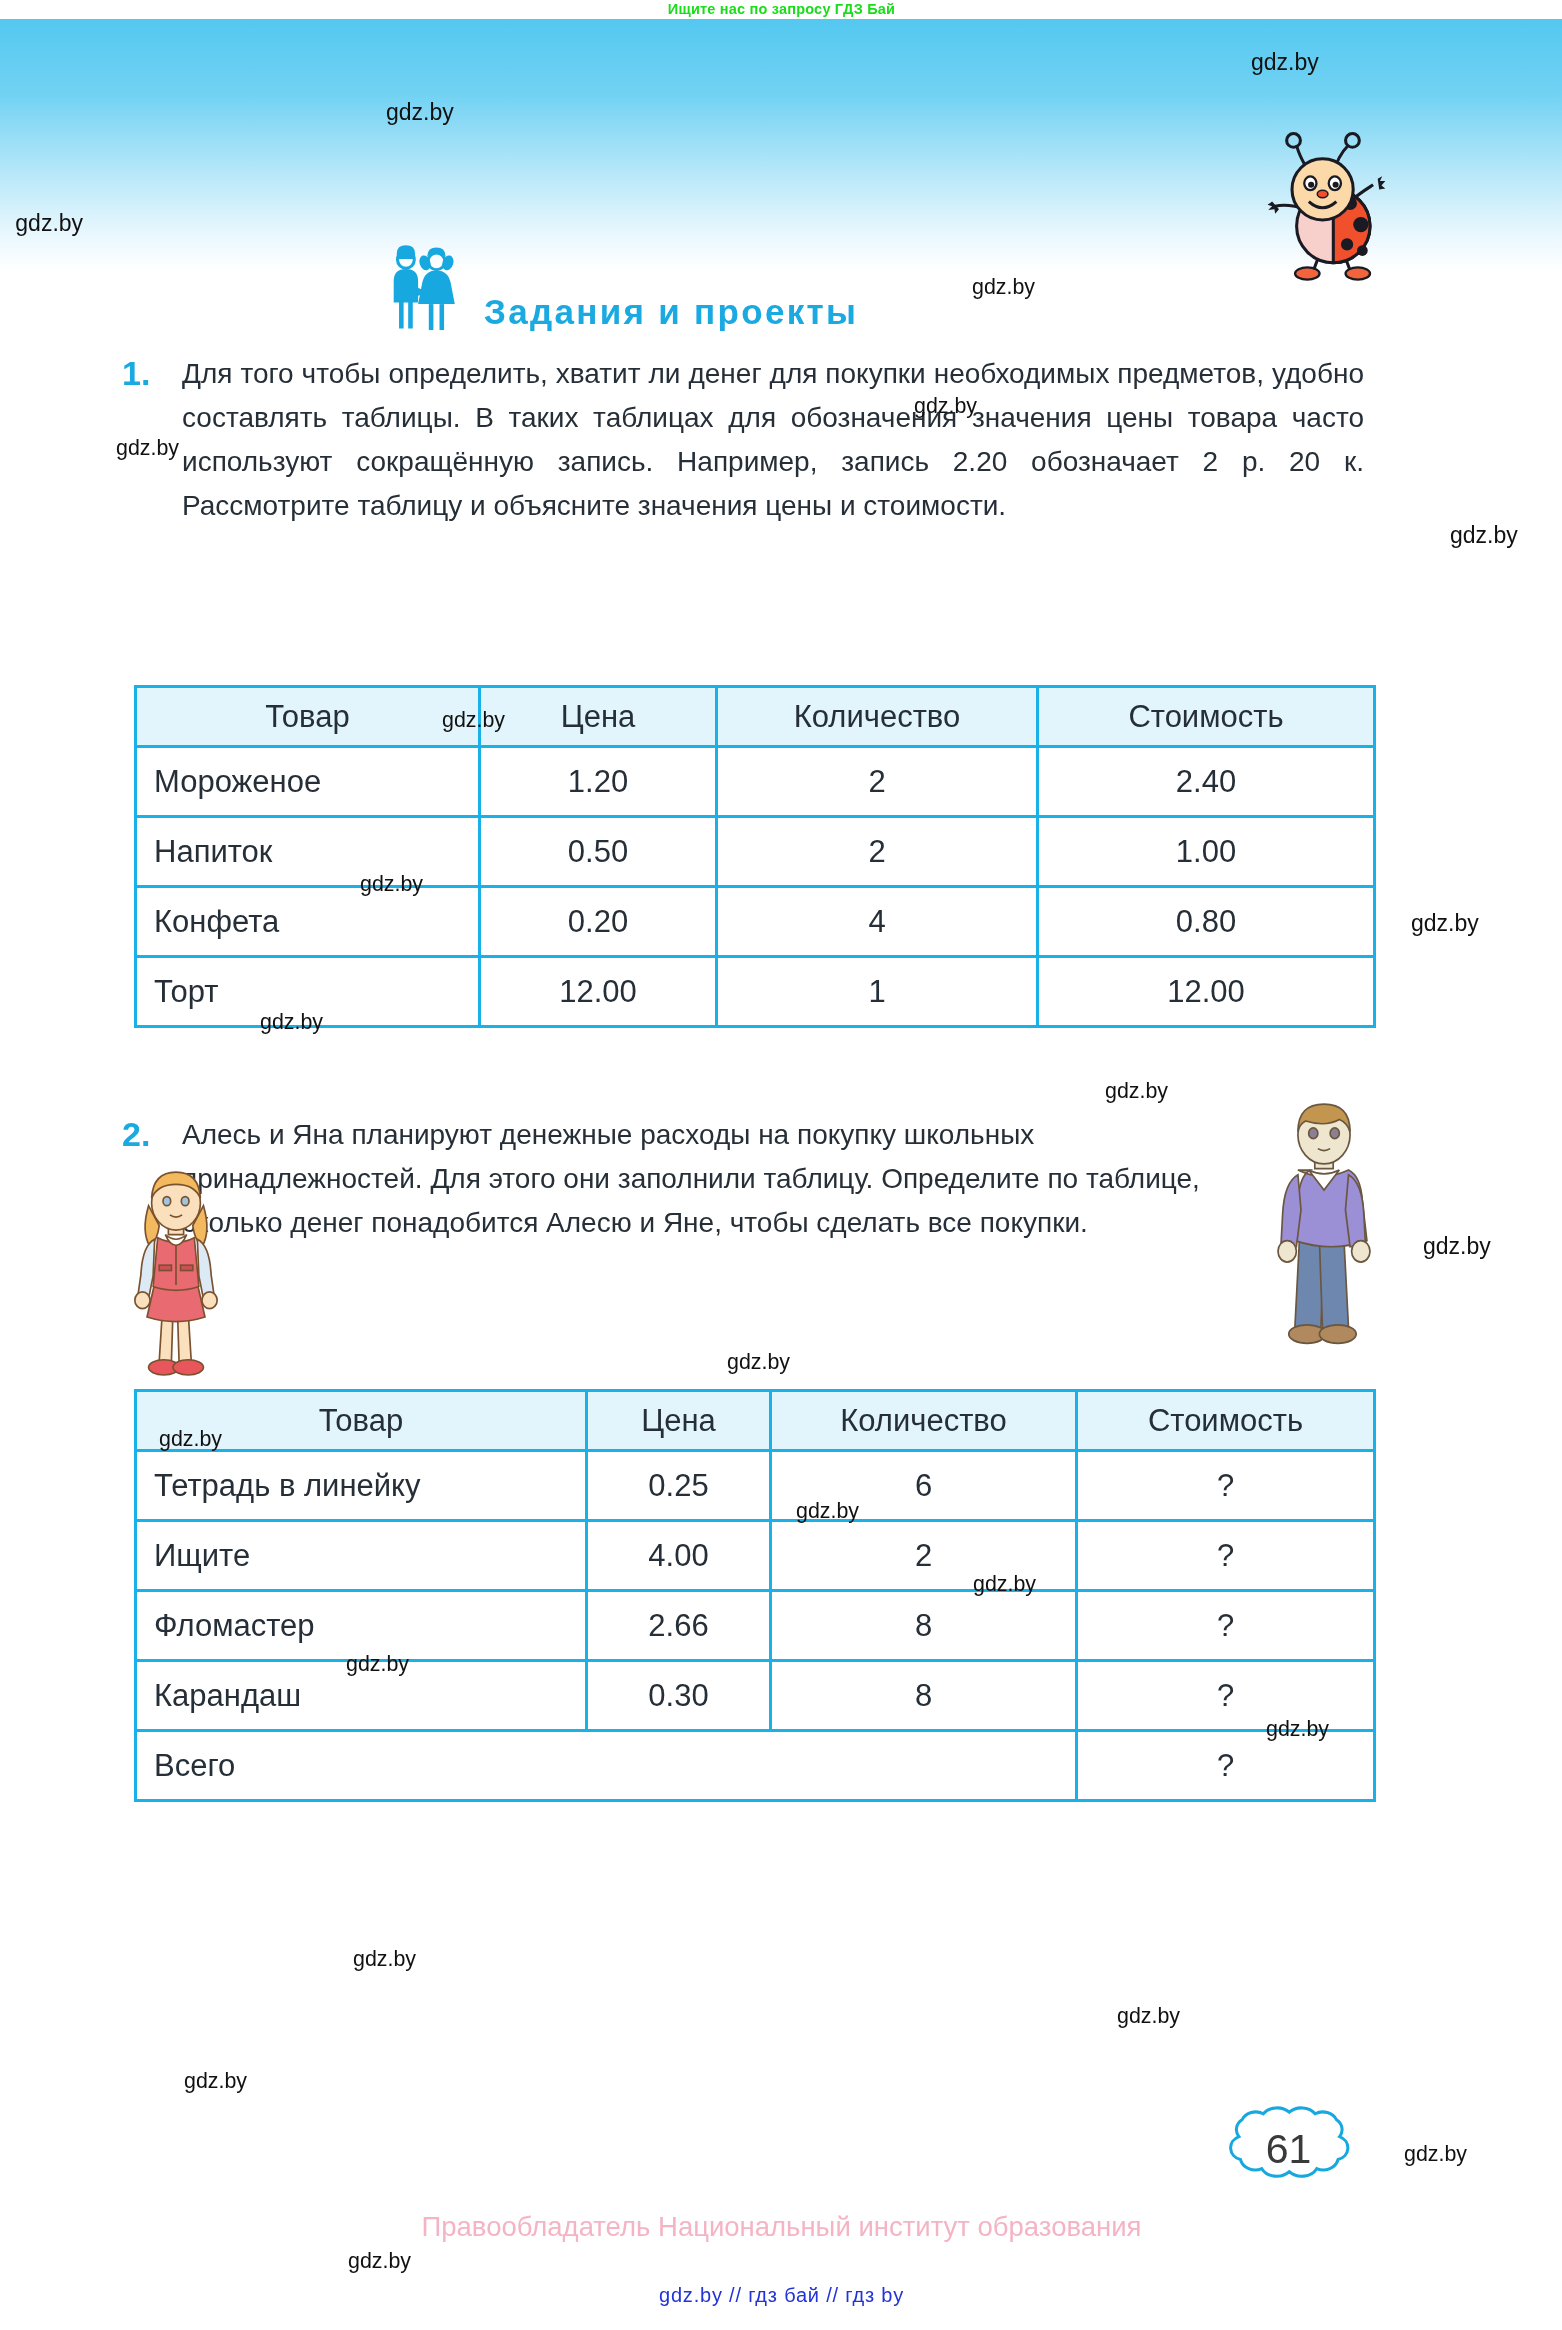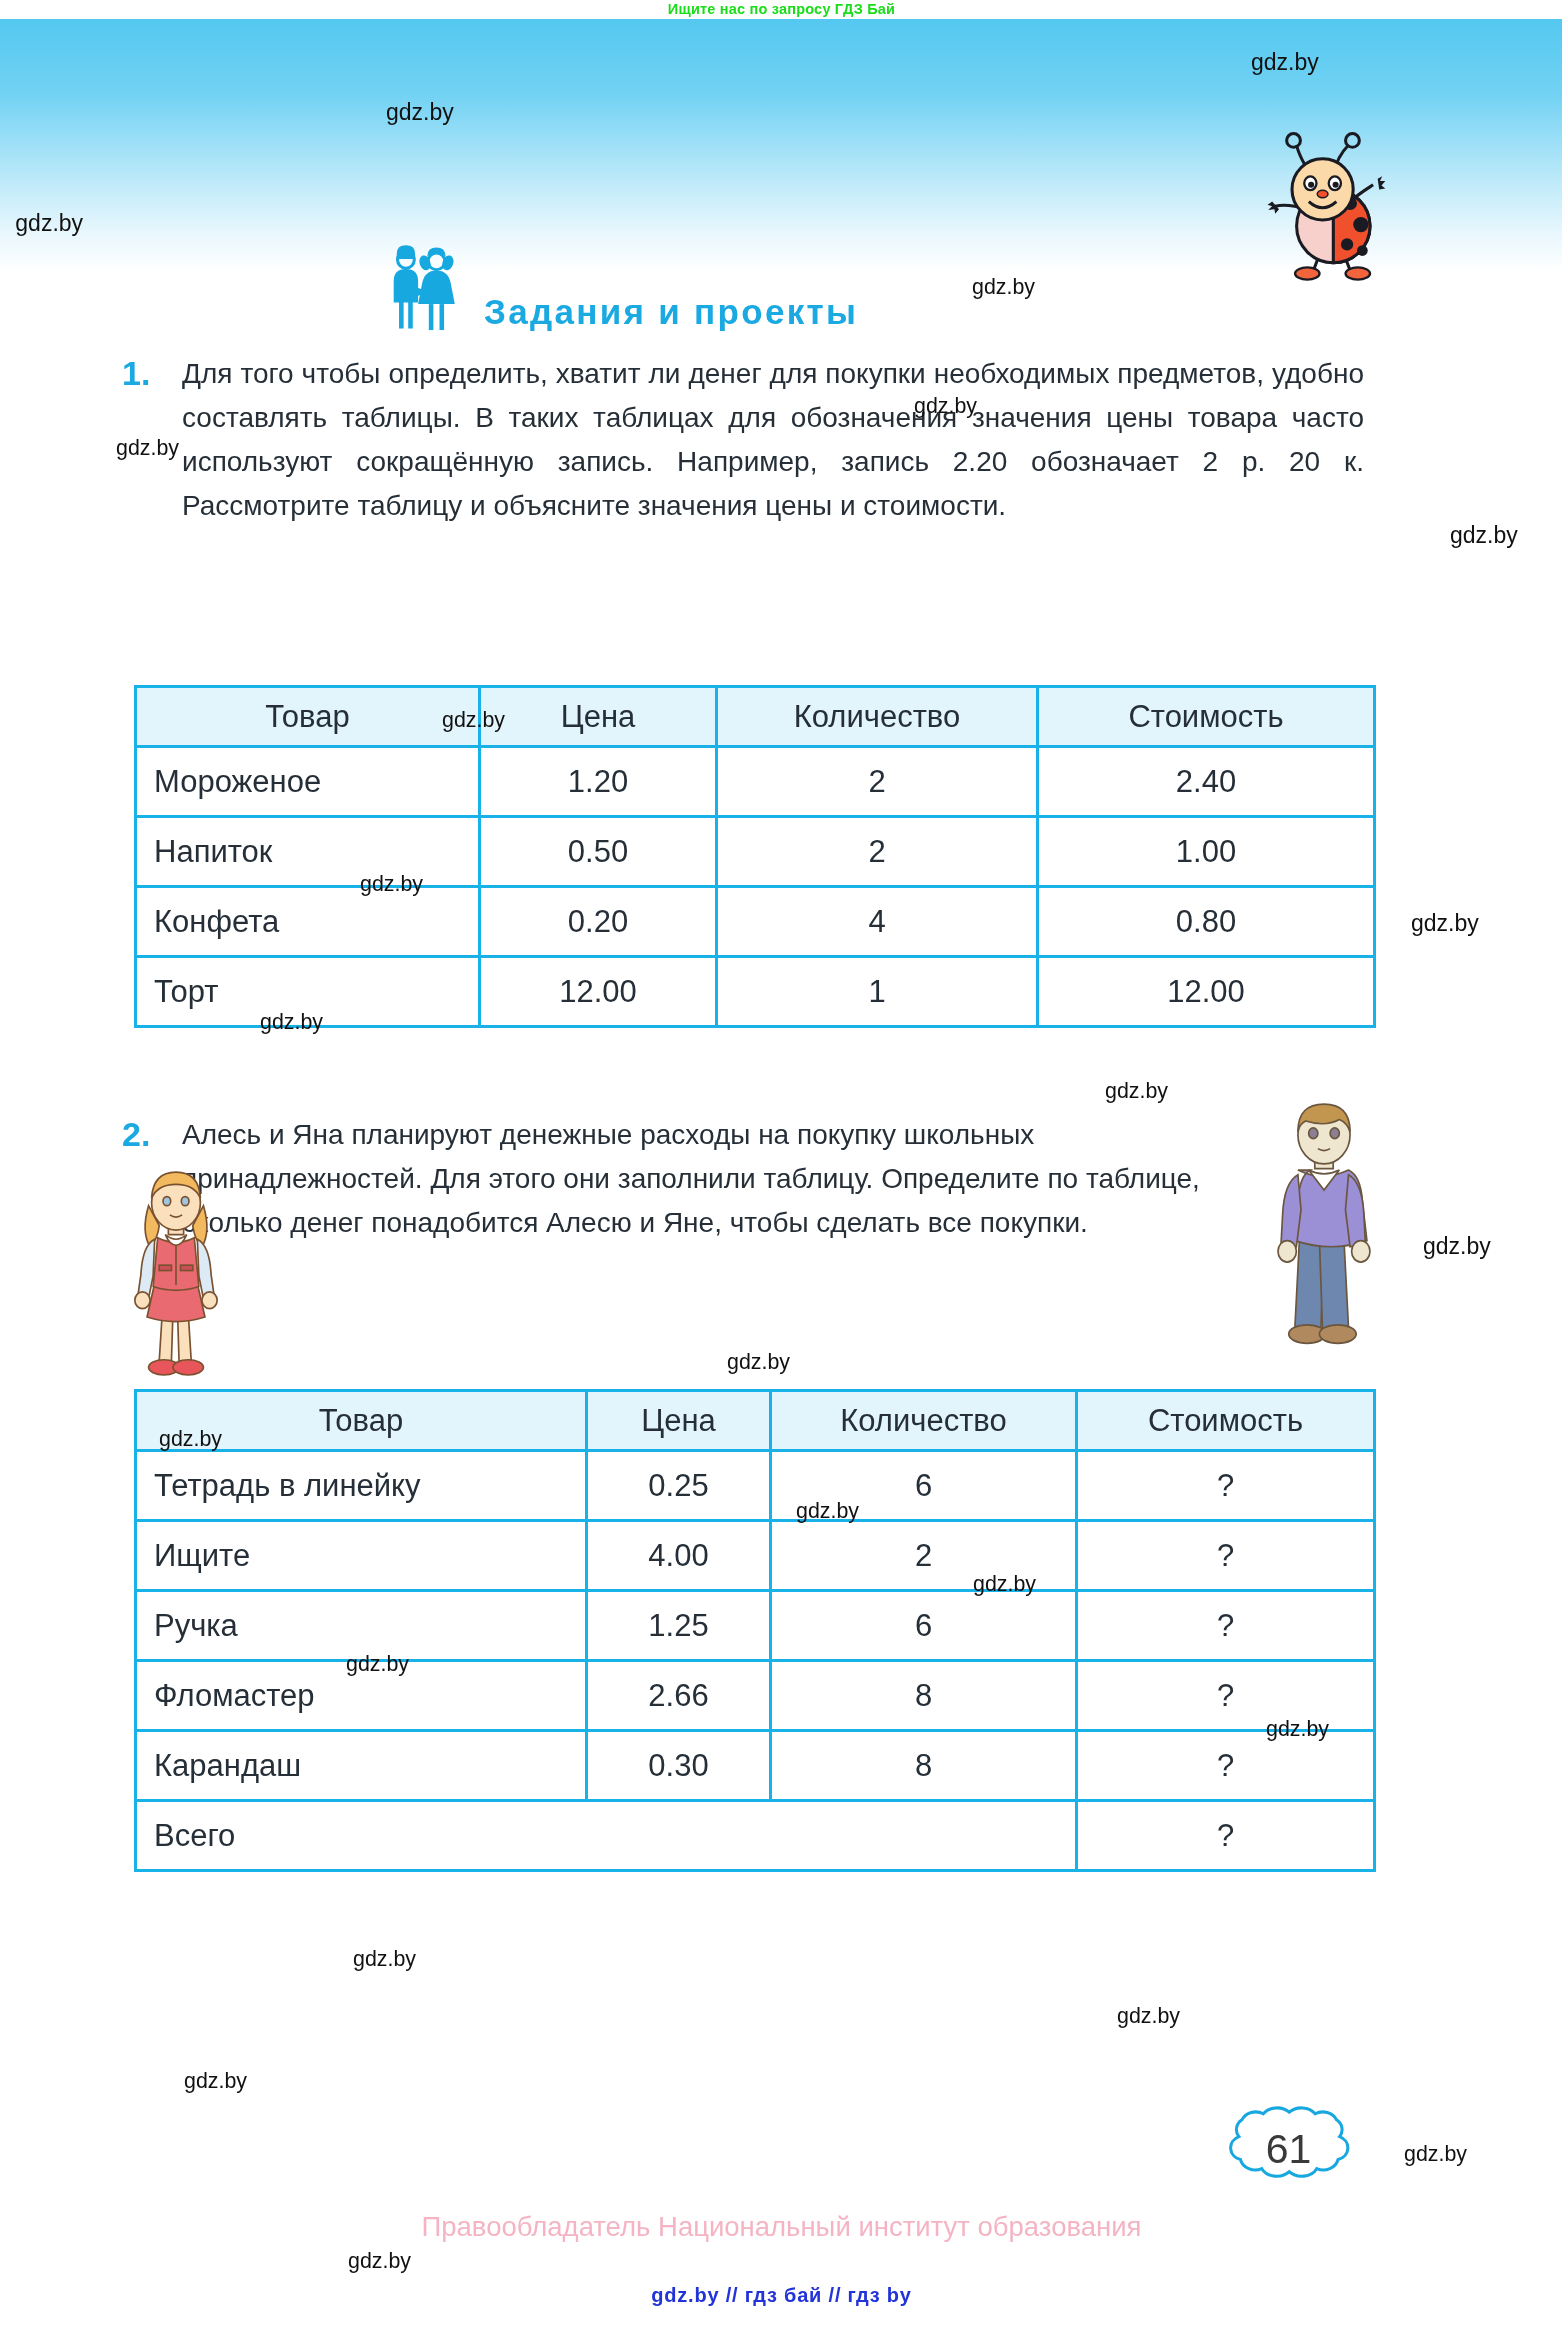--- a/index.html
+++ b/index.html
@@ -175,21 +175,21 @@
   }
 
   
   #bottom-links {
     position: absolute;
     left: 0; top: 2284px;
     width: 1563px;
     text-align: center;
     color: #2233d8;
     font-size: 20px;
-    font-weight: bold;
+    font-weight: normal;
     letter-spacing: 0.8px;
   }
 </style>
 </head>
 <body>
 
 <div id="page">
 
   <div id="top-banner">Ищите нас по запросу ГДЗ Бай</div>
 
@@ -400,26 +400,20 @@
         <tr>
           <td class="c-name">Тетрадь в линейку</td>
           <td class="c-num">0.25</td>
           <td class="c-num">6</td>
           <td class="c-num">?</td>
         </tr>
         <tr>
           <td class="c-name">Ищите</td>
           <td class="c-num">4.00</td>
           <td class="c-num">2</td>
-          <td class="c-num">?</td>
-        </tr>
-        <tr>
-          <td class="c-name">Ручка</td>
-          <td class="c-num">1.25</td>
-          <td class="c-num">6</td>
           <td class="c-num">?</td>
         </tr>
         <tr>
           <td class="c-name">Фломастер</td>
           <td class="c-num">2.66</td>
           <td class="c-num">8</td>
           <td class="c-num">?</td>
         </tr>
         <tr>
           <td class="c-name">Карандаш</td>

